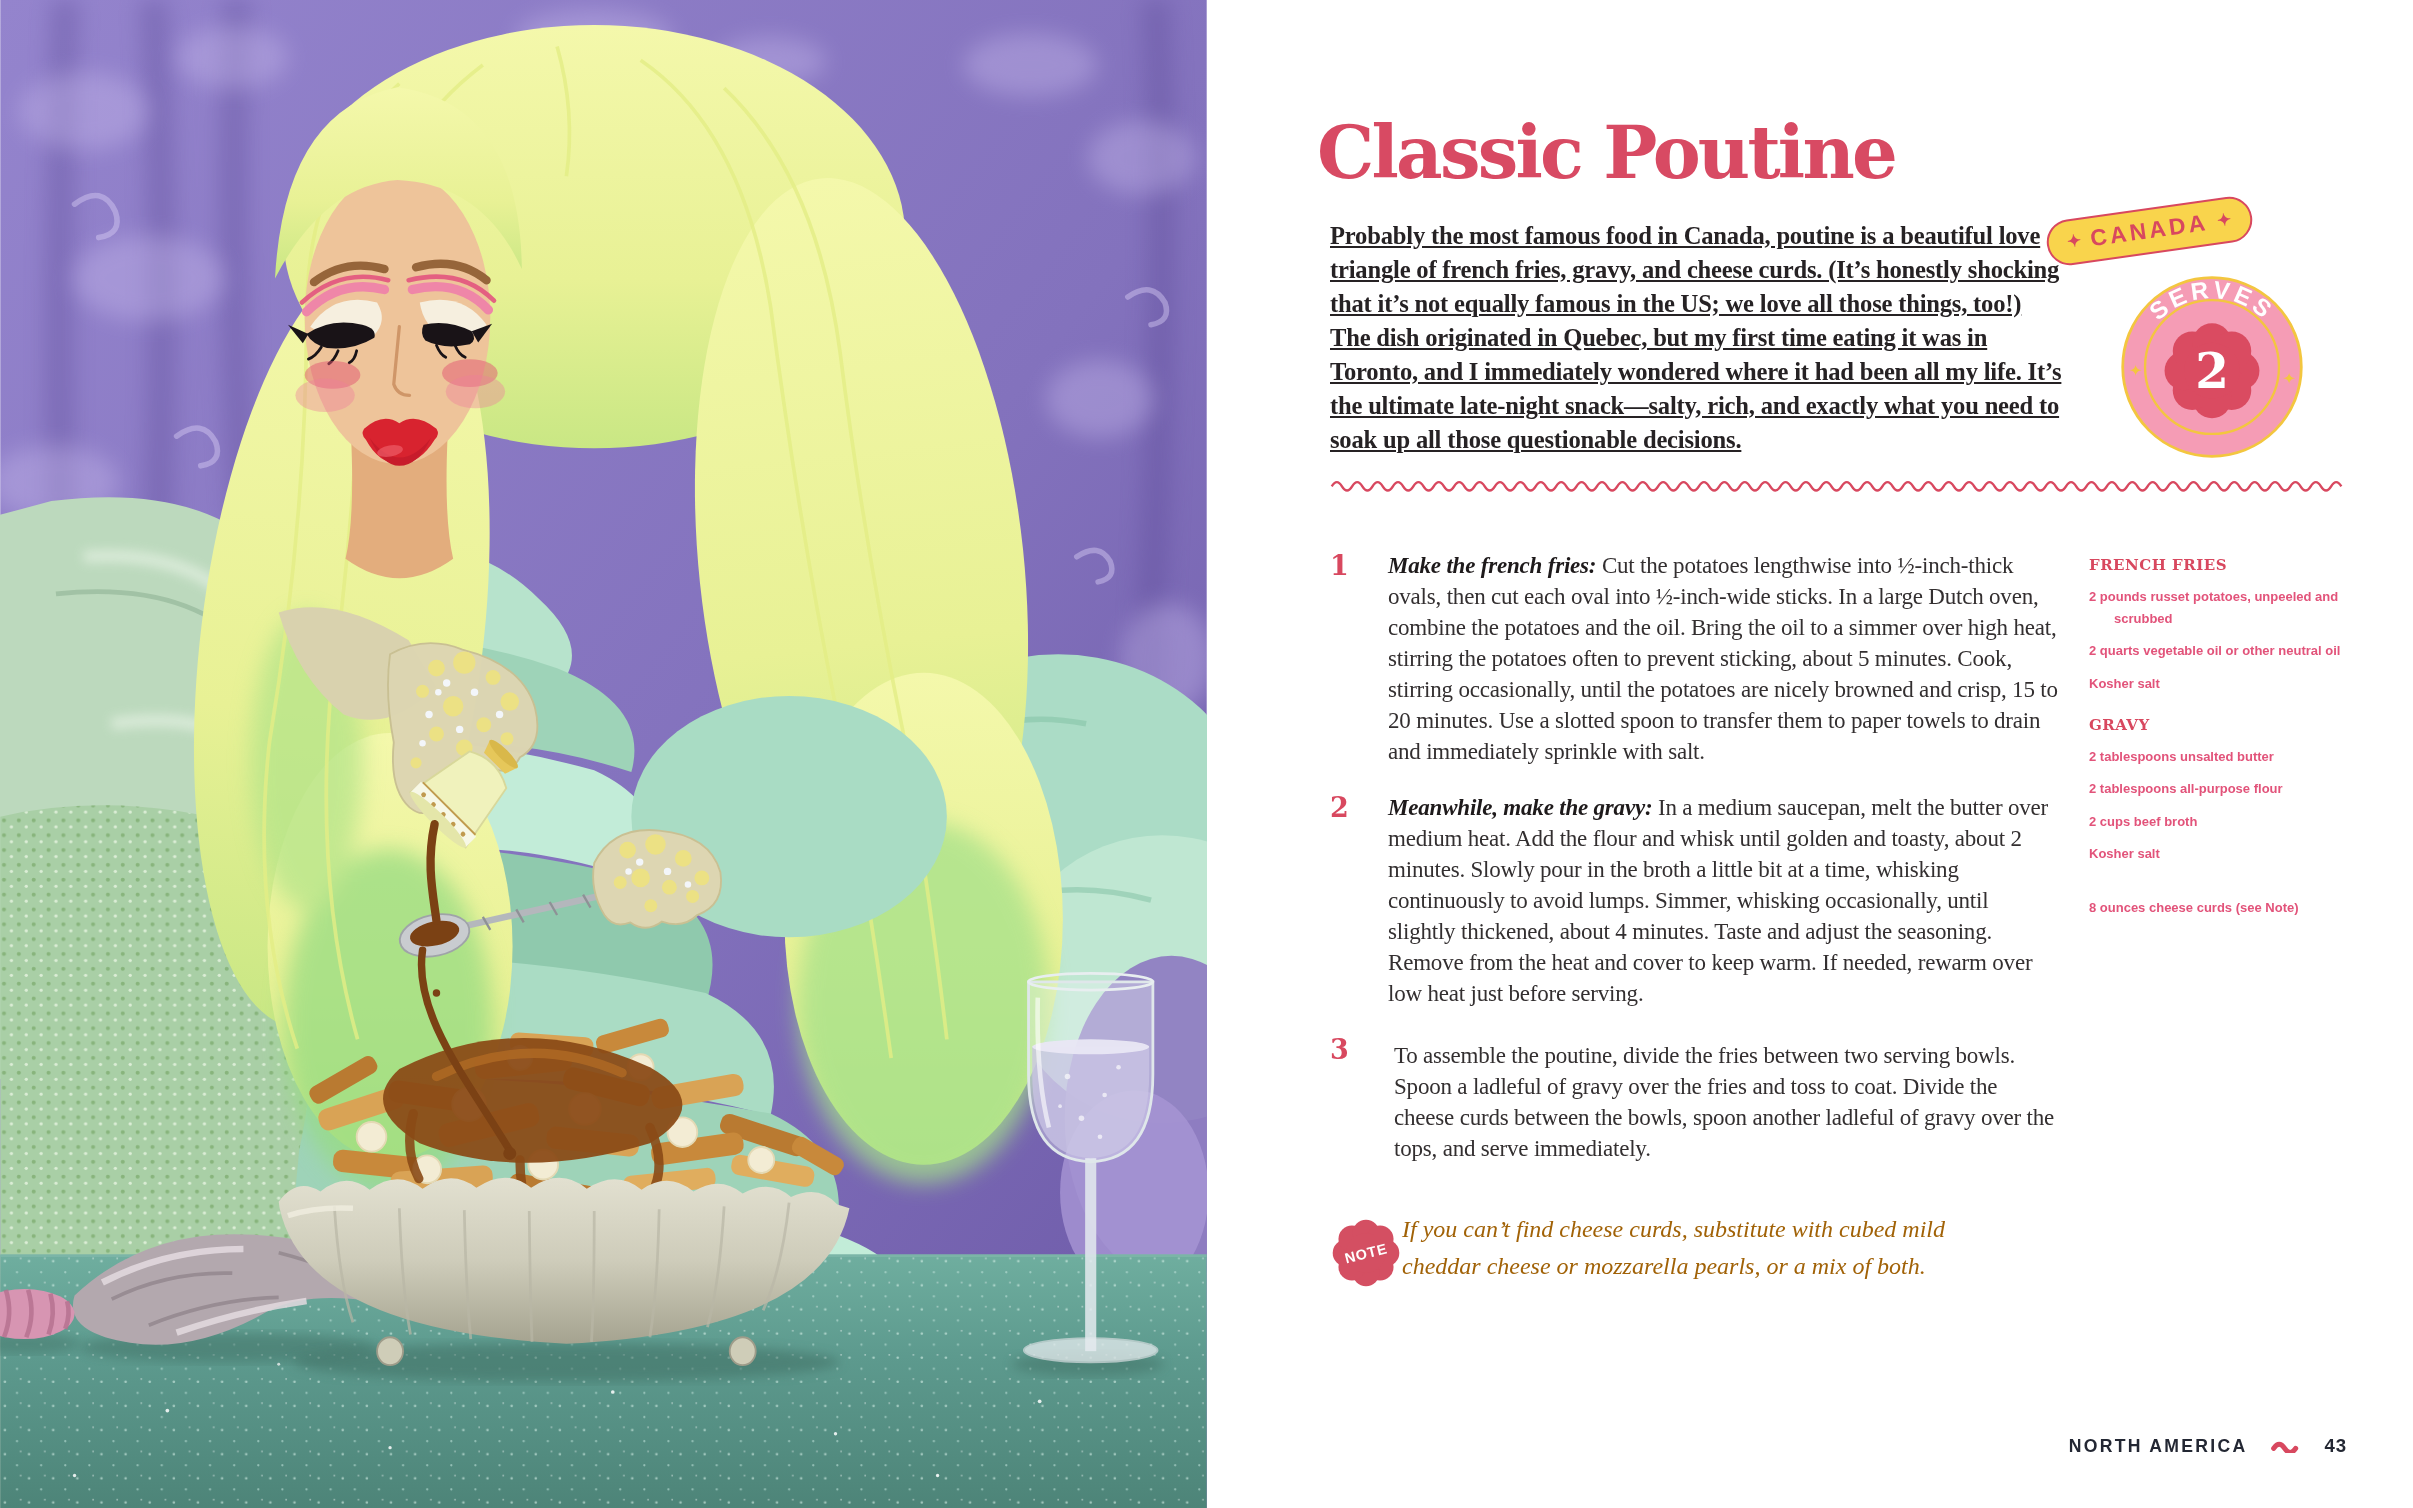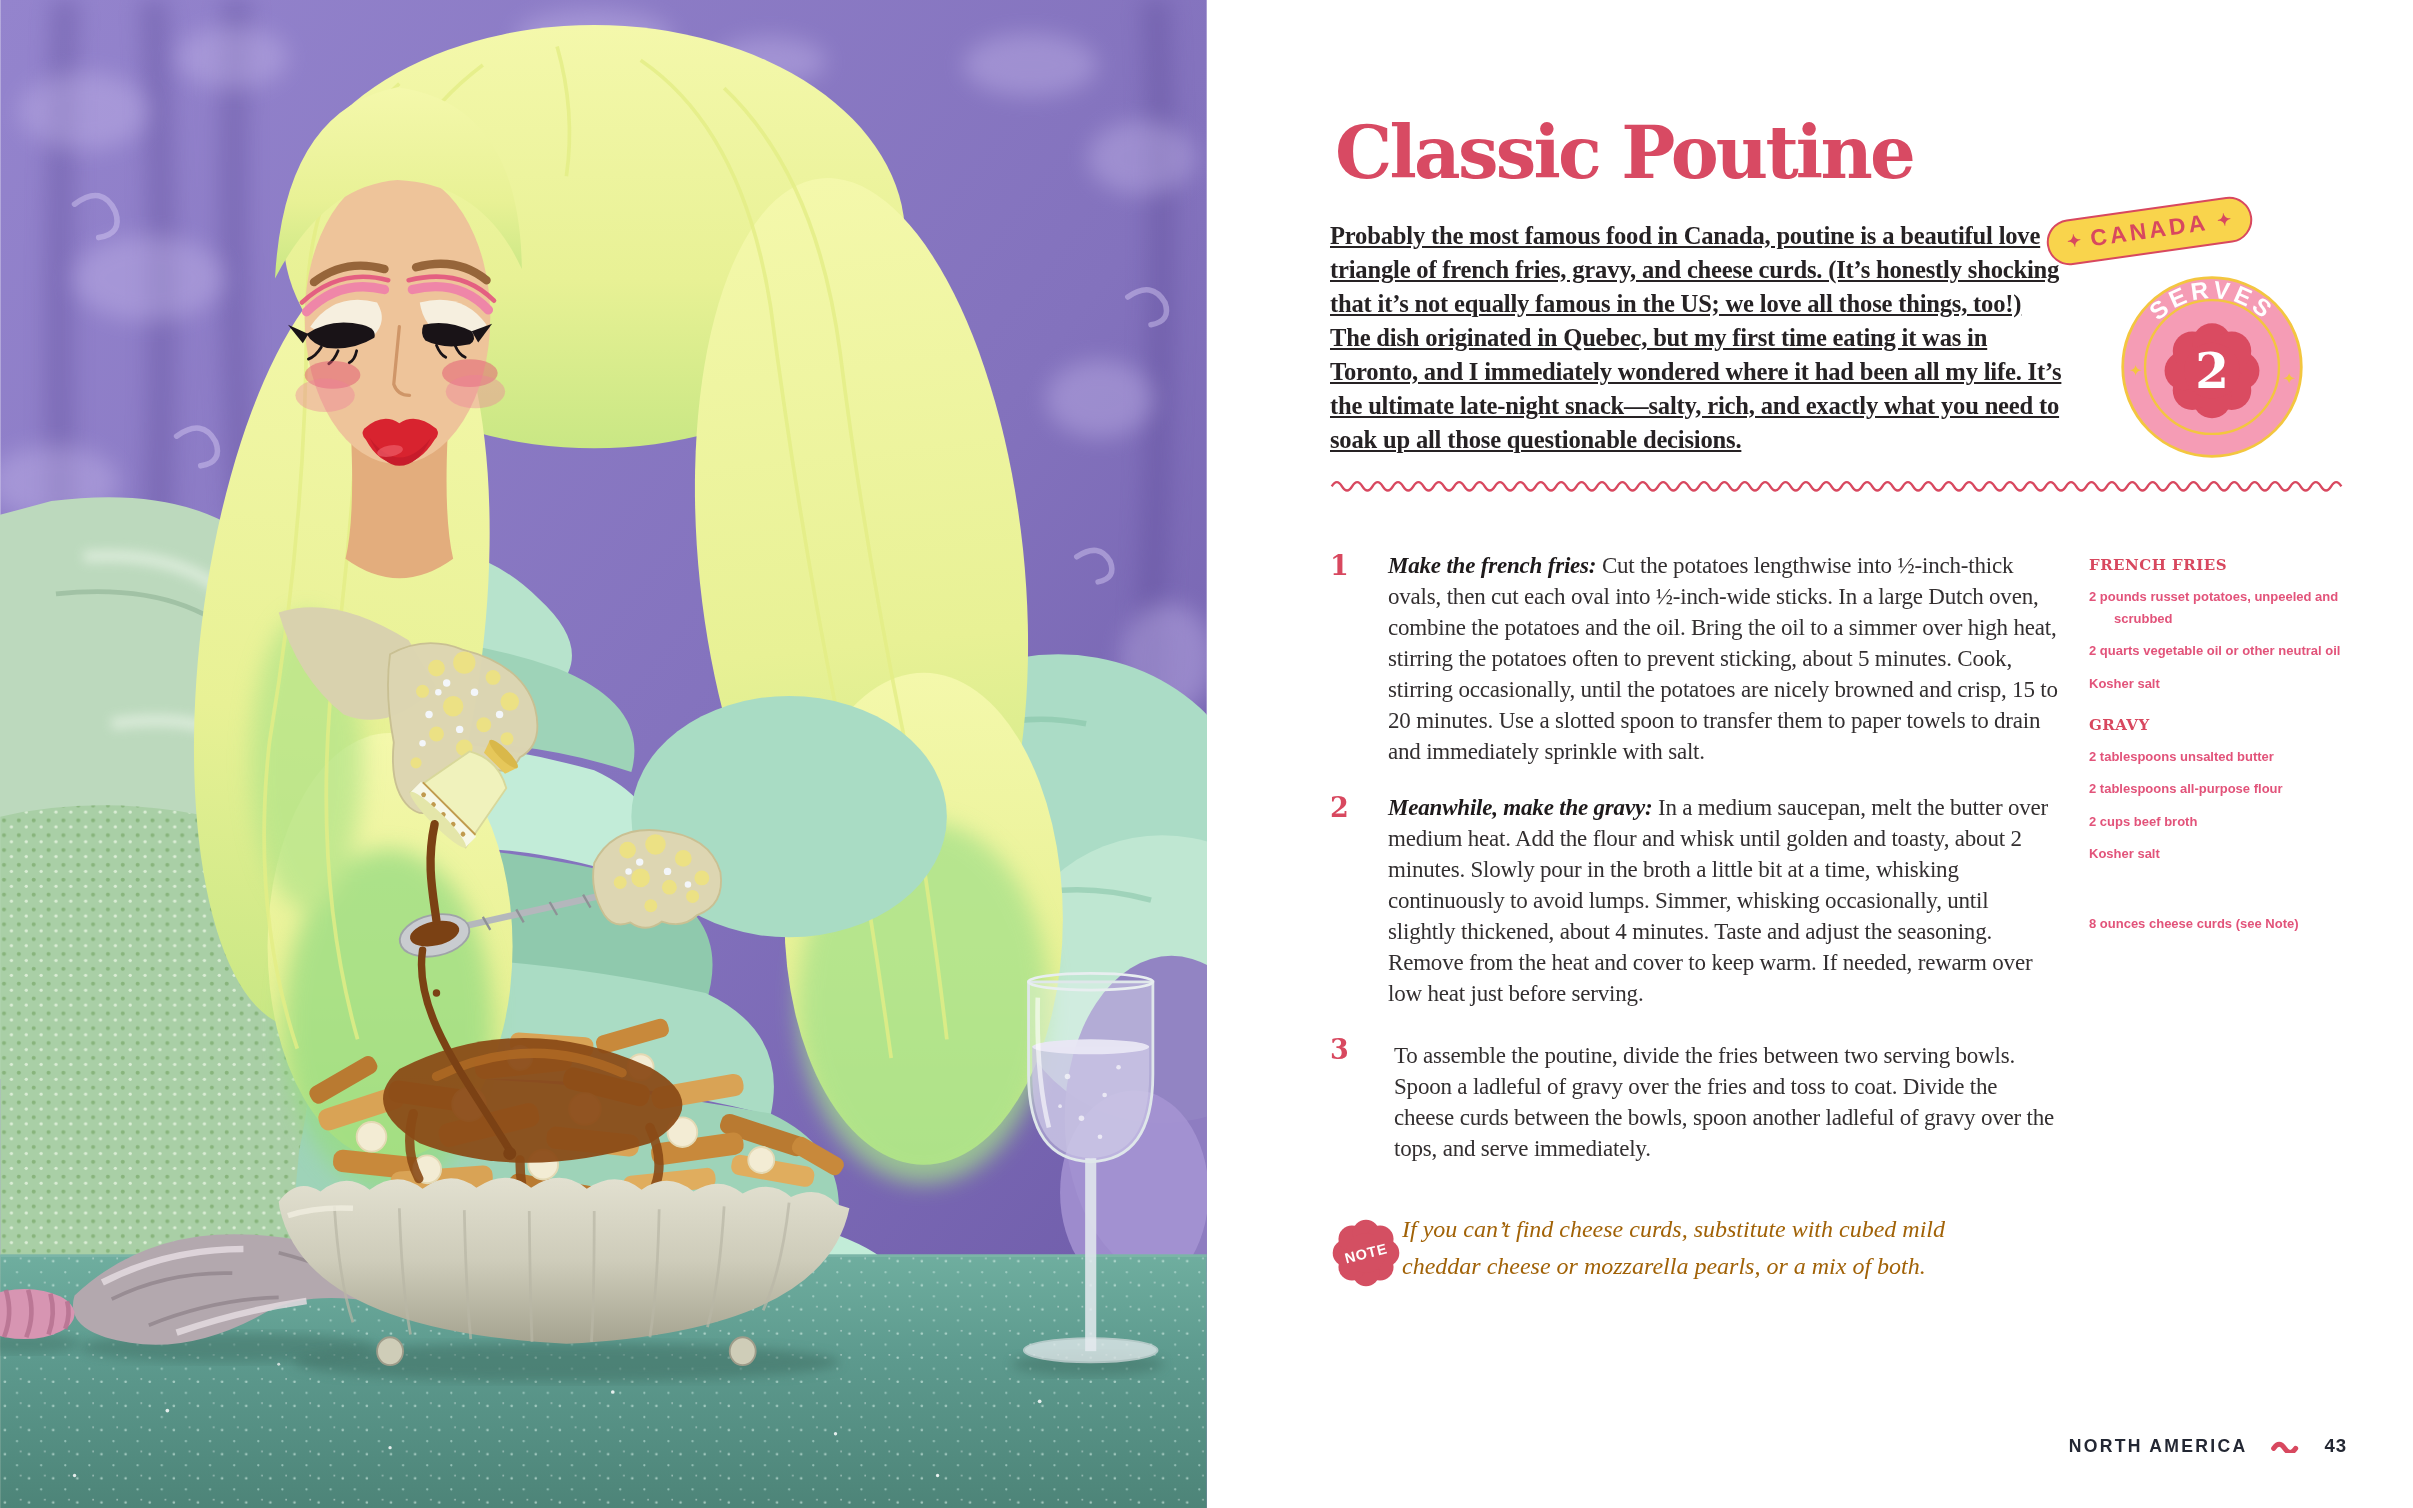--- a/index.html
+++ b/index.html
@@ -1,21 +1,21 @@
 <!DOCTYPE html>
 <html style="font-size:15px"><head>
 <meta charset="utf-8">
 <style>
   html,body{margin:0;padding:0;background:#ffffff;}
   .spread{position:relative;width:2413px;height:1508px;overflow:hidden;background:#ffffff;
           font-family:"Liberation Serif", serif;}
   .photo{position:absolute;left:0;top:0;width:1207px;height:1508px;}
   .page{position:absolute;left:1207px;top:0;width:1207px;height:1508px;background:#ffffff;}
 
-  .title{position:absolute;left:128px;top:69px;font-family:"DejaVu Serif",serif;
+  .title{position:absolute;left:110px;top:69px;font-family:"DejaVu Serif",serif;
          font-weight:bold;font-size:72px;line-height:1;letter-spacing:-2.8px;color:#d84a63;}
   .intro{position:absolute;left:123px;top:194px;width:733px;font-size:24.6px;line-height:34px;
          font-weight:600;color:#262224;letter-spacing:-0.2px;text-decoration:underline;}
 
   .canada-badge{position:absolute;left:839px;top:208px;transform:rotate(-8deg);
          background:#f9d44c;border:2.8px solid #d8485f;border-radius:28px;
          padding:7.4px 18.6px;display:flex;align-items:center;gap:9.3px;
          font-family:"Liberation Sans",sans-serif;font-weight:bold;color:#d8485f;}
   .canada-badge .label{font-size:23px;letter-spacing:3.2px;}
   .canada-badge .spark{font-size:16.7px;}
@@ -31,21 +31,21 @@
   .step-body{width:673px;font-size:23px;line-height:31px;color:#332f30;letter-spacing:-0.2px;}
   .step-body b{color:#1e1a1b;font-style:italic;}
 
   .ingredients{position:absolute;left:882px;top:553px;width:308px;
                font-family:"Liberation Sans",sans-serif;}
   .ing-head{font-family:"DejaVu Serif",serif;font-weight:bold;font-size:15px;
             letter-spacing:0.5px;color:#d8485f;margin:0 0 8.4px 0;line-height:25px;}
   .ing-section{margin-bottom:18.6px;}
   .ing-item{font-weight:bold;font-size:13px;line-height:21.4px;color:#e2537a;
             padding-left:25px;text-indent:-25px;margin-bottom:11px;}
-  .ing-extra{margin-top:48px;}
+  .ing-extra{margin-top:32px;}
 
   .note-row{position:absolute;left:123px;top:1211px;width:705px;display:flex;align-items:flex-start;}
   .note-flower{width:72px;height:72px;flex:0 0 72px;margin-top:5.6px;}
   .note-text{margin-left:22px;width:568px;font-size:24px;line-height:37px;color:#a16207;font-style:italic;}
 
   .footer{position:absolute;right:67px;top:1435px;display:flex;align-items:center;gap:22px;
           font-family:"Liberation Sans",sans-serif;font-weight:bold;color:#232733;}
   .footer .region{font-size:17.6px;letter-spacing:2.3px;}
   .footer .pageno{font-size:18.6px;letter-spacing:0.9px;}
   .footer svg{display:block;}

